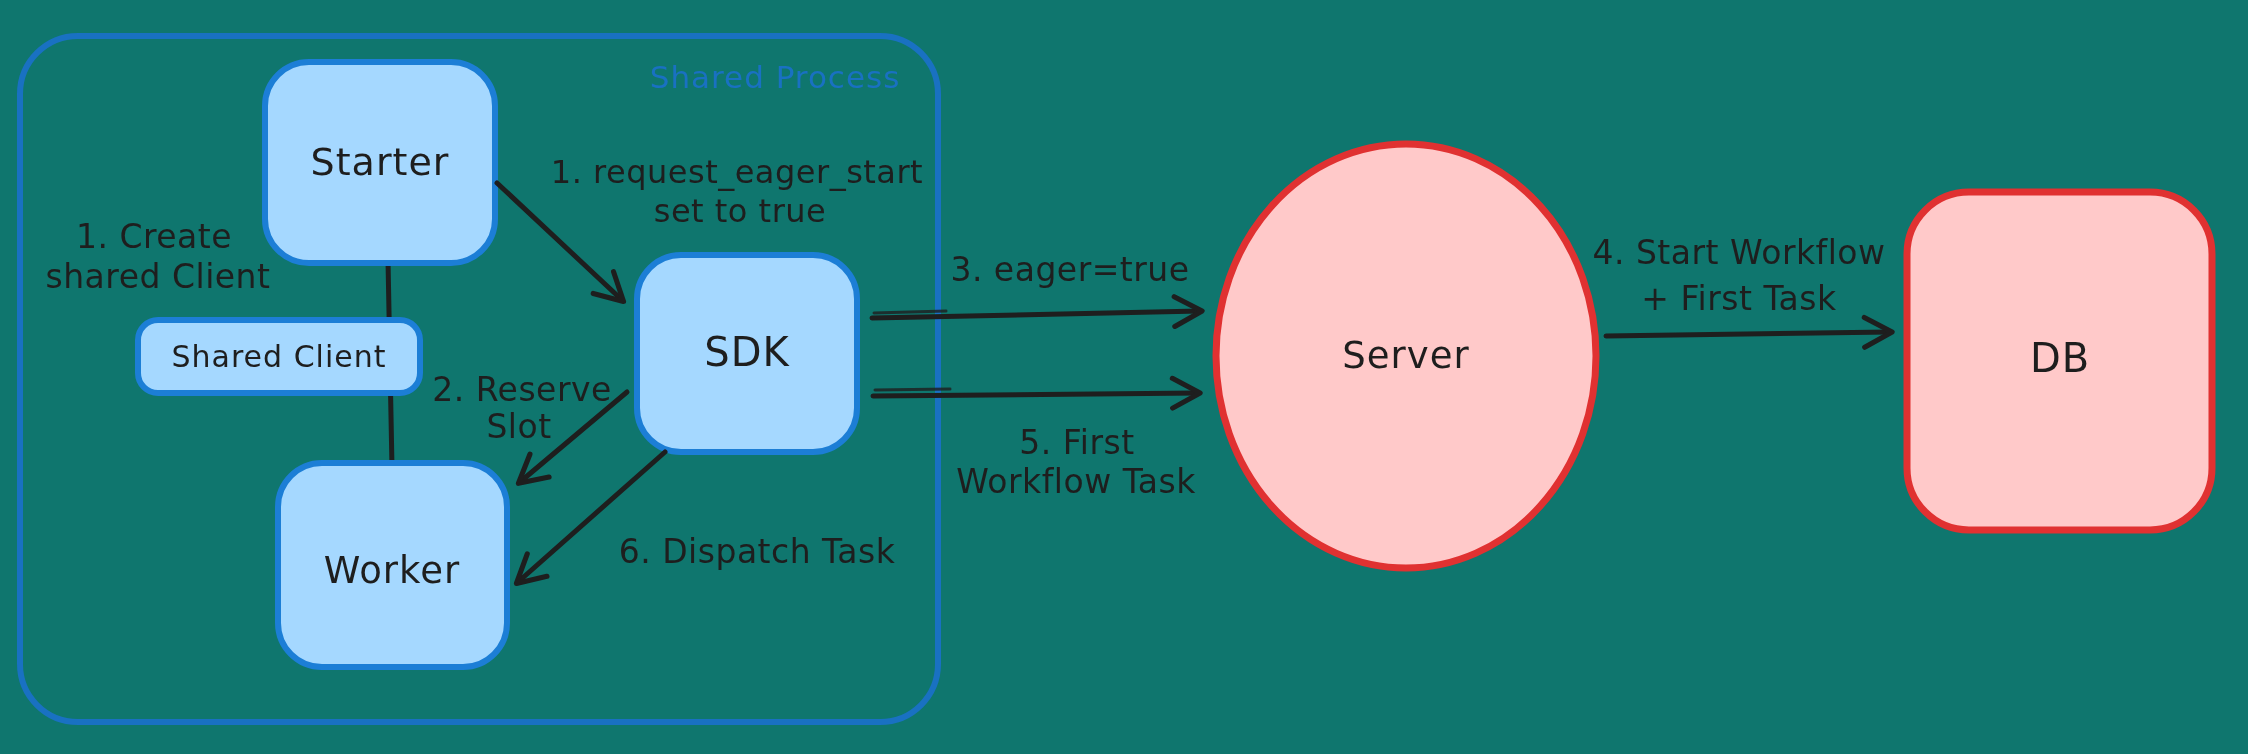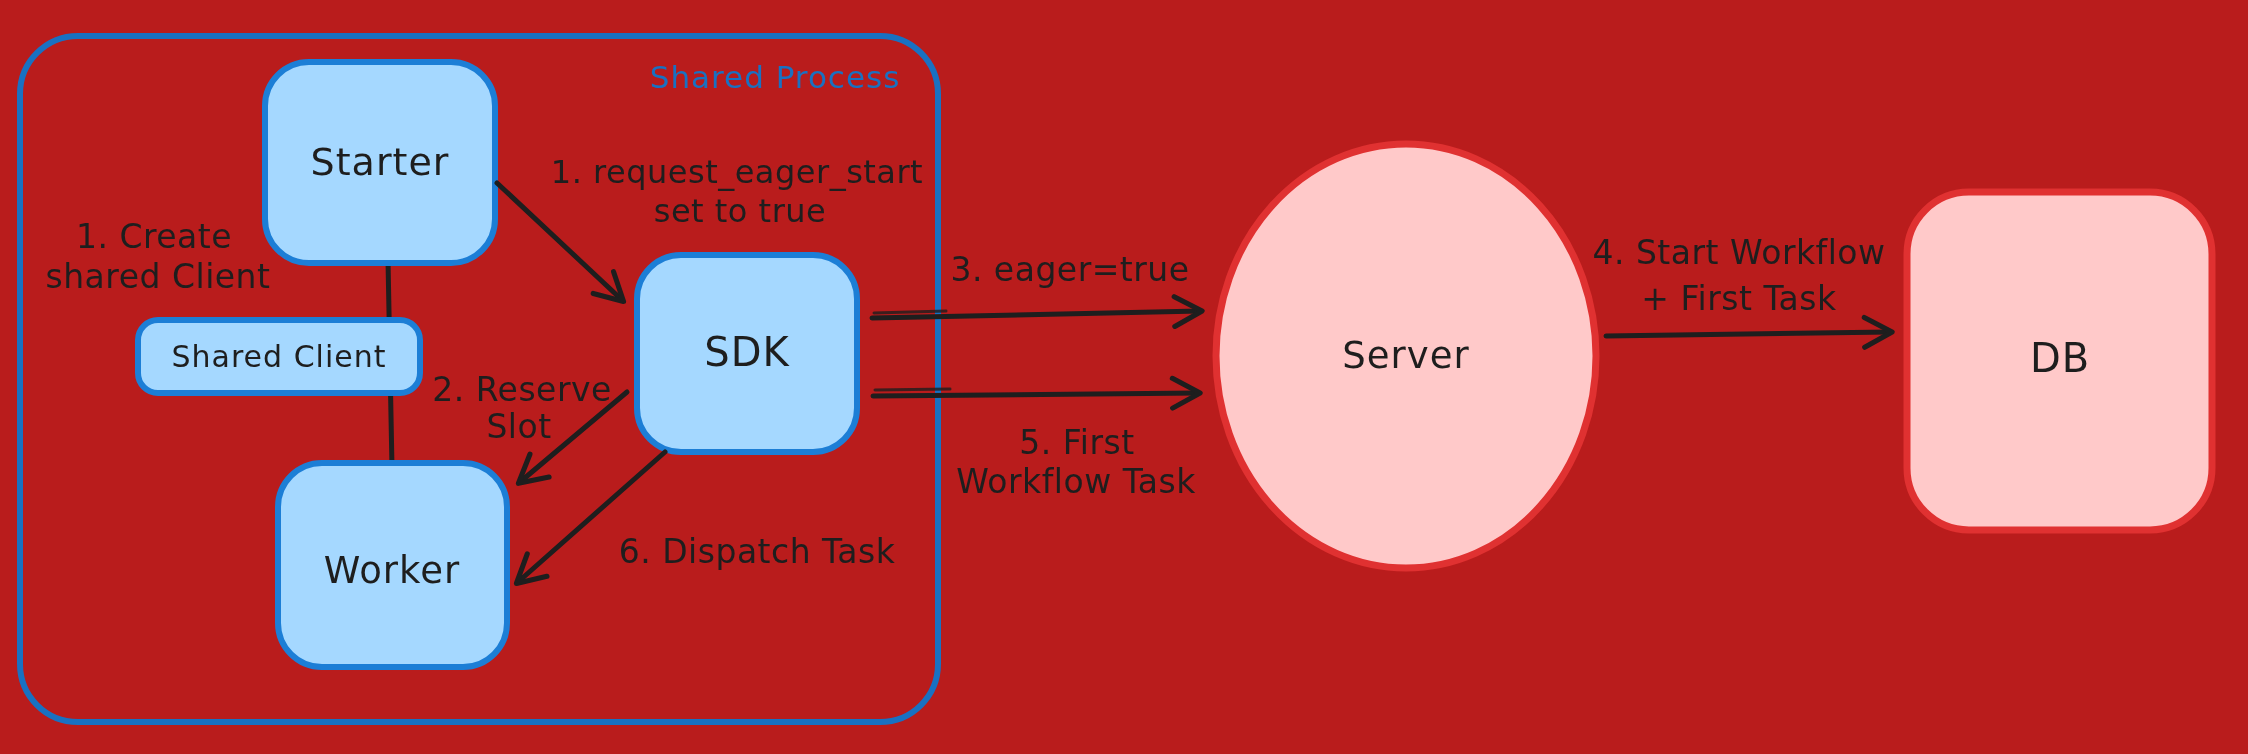--- a/index.html
+++ b/index.html
@@ -4,21 +4,21 @@
 <style>
   html, body {
     margin: 0;
     padding: 0;
     background: #ffffff;
   }
   .canvas {
     position: relative;
     width: 2248px;
     height: 754px;
-    background: #b91c1c;
+    background: #0f766e;
     overflow: hidden;
   }
   svg {
     display: block;
     width: 2248px;
     height: 754px;
     font-family: "DejaVu Sans", sans-serif;
   }
   .node-shape-blue {
     fill: #a5d8ff;

